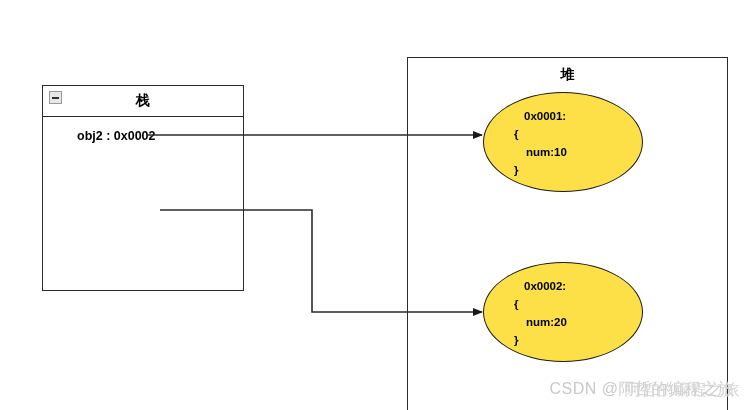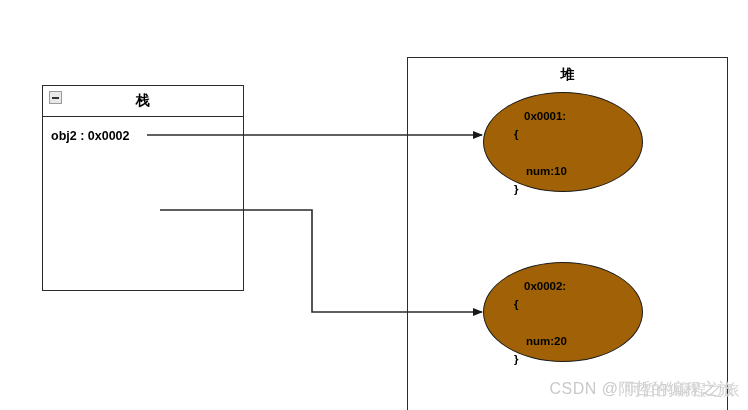--- a/index.html
+++ b/index.html
@@ -66,20 +66,21 @@
   .stack-row {
     position: relative;
     box-sizing: border-box;
   }
   #stack-row-1 {
     height: 76px;
     border-bottom: 1.5px solid #2b2b2b;
   }
   #stack-row-2 {
     height: 97px;
+    margin-left: 26px;
   }
   .stack-row-label {
     position: absolute;
     left: 8px;
     top: 12px;
     font-size: 12.5px;
     font-weight: bold;
     color: #000000;
     white-space: nowrap;
   }
@@ -106,36 +107,36 @@
     color: #000000;
   }
   
   .heap-object {
     position: absolute;
     width: 160px;
     height: 100px;
     border: 1.6px solid #1a1a1a;
     border-radius: 50%;
     box-sizing: border-box;
-    background: #a16207;
+    background: #fde047;
   }
   #heap-object-1 { left: 483px; top: 92px; }
   #heap-object-2 { left: 483px; top: 262px; }
   .obj-body {
     position: absolute;
     left: 30px;
     top: 14px;
     font-size: 11.5px;
     font-weight: bold;
     color: #000000;
     line-height: 18px;
   }
   .obj-addr { display: block; padding-left: 10px; }
   .obj-brace { display: block; }
-  .obj-prop { display: block; padding-left: 12px; margin-top: 19px; }
+  .obj-prop { display: block; padding-left: 12px; }
   
   #arrow-layer {
     position: absolute;
     left: 0;
     top: 0;
     width: 748px;
     height: 410px;
     pointer-events: none;
   }
   

